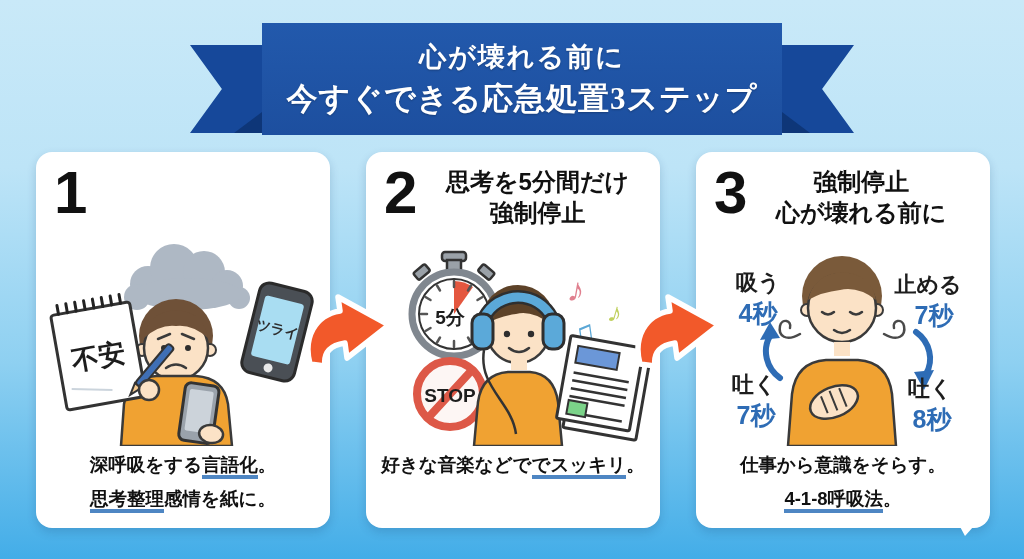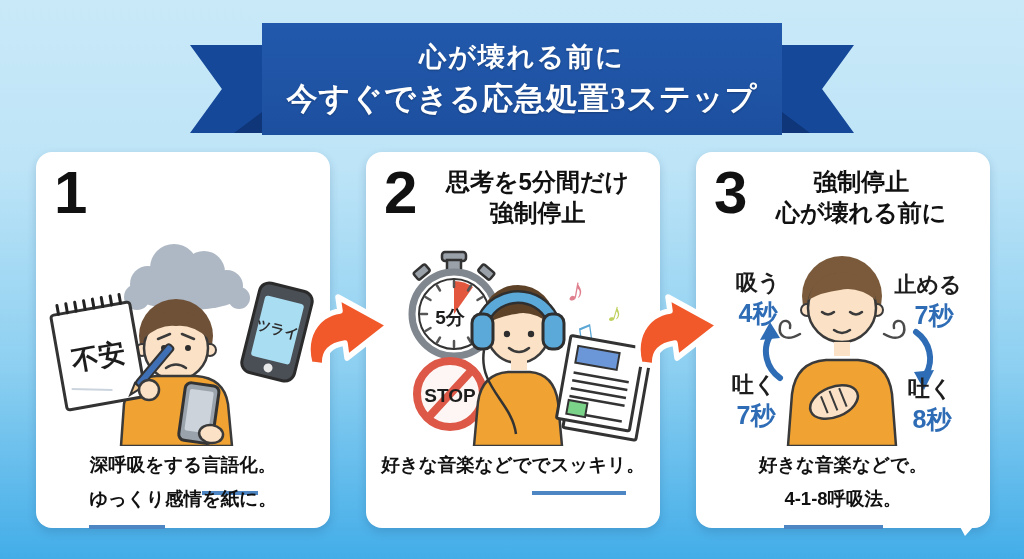--- a/index.html
+++ b/index.html
@@ -33,21 +33,21 @@
   .card-head{display:flex;align-items:flex-start;padding:12px 12px 0 18px;height:72px;}
   .step-num{font-size:60px;font-weight:700;line-height:.95;color:#111;width:50px;flex:none;}
   .step-title{font-size:24px;font-weight:800;line-height:1.3;color:#111;margin-top:2px;}
   .c1 .step-title{flex:1;text-align:center;padding-right:14px;}
   .c2 .step-title,.c3 .step-title{margin-left:12px;text-align:center;}
   .illu{display:block;margin-top:6px;}
   .desc{
     text-align:center;font-size:18.5px;font-weight:800;color:#111;
     line-height:1.85;padding-top:2px;
   }
-  .ul{border-bottom:4px solid #4e86c3;padding-bottom:16px;margin-top:18px;}
+  .ul{border-bottom:4px solid #4e86c3;padding-bottom:0px;margin-top:18px;}
   
   .flow-arrow{position:absolute;top:292px;width:96px;height:76px;z-index:6;}
   .flow-arrow.a1{left:302px;} .flow-arrow.a2{left:632px;}
   
   .curl{position:absolute;left:950px;top:508px;width:30px;height:28px;background:#fff;
         clip-path:polygon(0 0,100% 40%,50% 100%);z-index:5;}
   svg text{font-family:"Liberation Sans","DejaVu Sans",sans-serif;}
 </style>
 </head>
 <body>
@@ -116,21 +116,21 @@
     </g>
 
     <g transform="rotate(8 162 170)">
       <rect x="146" y="142" width="34" height="58" rx="6" fill="#9aa2ab" stroke="#333" stroke-width="3"></rect>
       <rect x="151" y="148" width="24" height="42" rx="2" fill="#ccd3da"></rect>
       <ellipse cx="178" cy="190" rx="12" ry="9" fill="#fbe2c6" stroke="#3a3a3a" stroke-width="2.5"></ellipse>
     </g>
   </svg>
   <div class="desc">
     <div><span>深呼吸をする</span><span class="ul">言語化</span><span>。</span></div>
-    <div><span class="ul">ゆっくり</span><span>感情を紙に。</span></div>
+    <div><span class="ul">思考整理</span><span>感情を紙に。</span></div>
   </div>
 </div>
 
 <div class="card c2">
   <div class="card-head">
     <div class="step-num">2</div>
     <div class="step-title">
       <span>思考を5分間だけ</span><br>
       <span>強制停止</span>
     </div>
@@ -229,21 +229,21 @@
     <text x="62" y="48" text-anchor="middle" font-size="22" font-weight="800" fill="#1d1d1d">吸う</text>
     <text x="62" y="80" text-anchor="middle" font-size="25" font-weight="800" fill="#2e6cb5">4秒</text>
     <text x="232" y="50" text-anchor="middle" font-size="22" font-weight="800" fill="#1d1d1d">止める</text>
     <text x="238" y="82" text-anchor="middle" font-size="25" font-weight="800" fill="#2e6cb5">7秒</text>
     <text x="58" y="150" text-anchor="middle" font-size="22" font-weight="800" fill="#1d1d1d">吐く</text>
     <text x="60" y="182" text-anchor="middle" font-size="25" font-weight="800" fill="#2e6cb5">7秒</text>
     <text x="234" y="154" text-anchor="middle" font-size="22" font-weight="800" fill="#1d1d1d">吐く</text>
     <text x="236" y="186" text-anchor="middle" font-size="25" font-weight="800" fill="#2e6cb5">8秒</text>
   </svg>
   <div class="desc">
-    <div><span>好きな音楽などで。</span></div>
+    <div><span>仕事から意識をそらす。</span></div>
     <div><span class="ul">4-1-8呼吸法</span><span>。</span></div>
   </div>
 </div>
 
 <svg class="flow-arrow a1" viewBox="0 0 96 76">
   <path d="M8,72 C1,46 13,23 38,19 L36,5 L87,33 L45,66 L43,51 C29,53 21,60 23,74 Z" fill="#f2592a" stroke="#ffffff" stroke-width="5.5" stroke-linejoin="round"></path>
 </svg>
 <svg class="flow-arrow a2" viewBox="0 0 96 76">
   <path d="M8,72 C1,46 13,23 38,19 L36,5 L87,33 L45,66 L43,51 C29,53 21,60 23,74 Z" fill="#f2592a" stroke="#ffffff" stroke-width="5.5" stroke-linejoin="round"></path>
 </svg>

